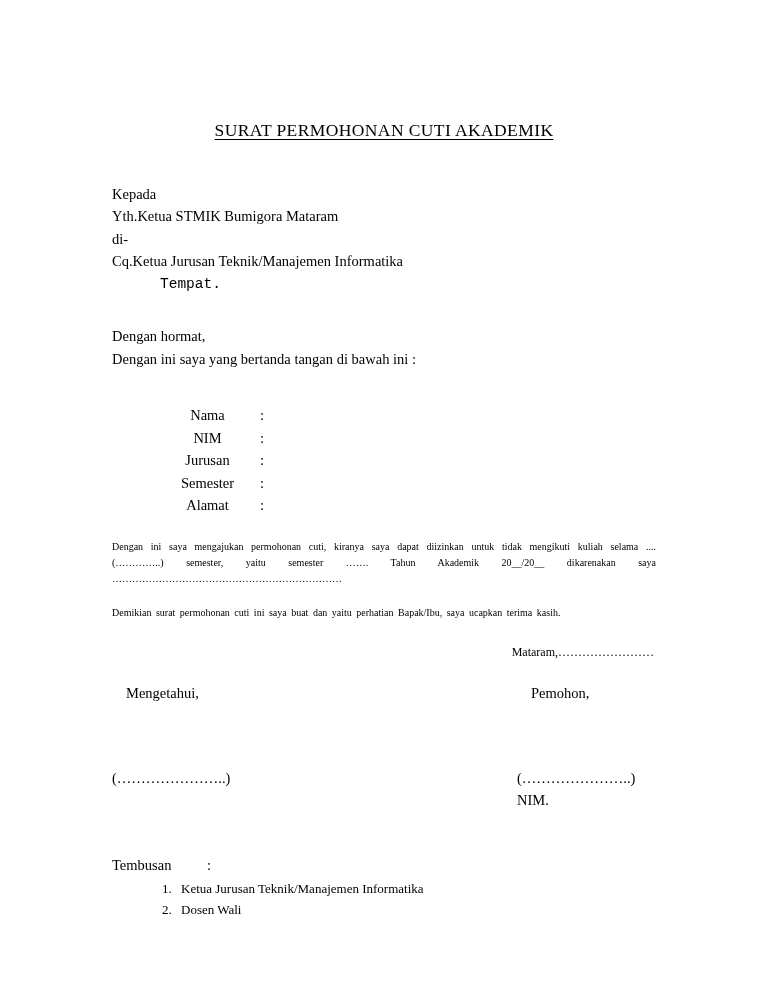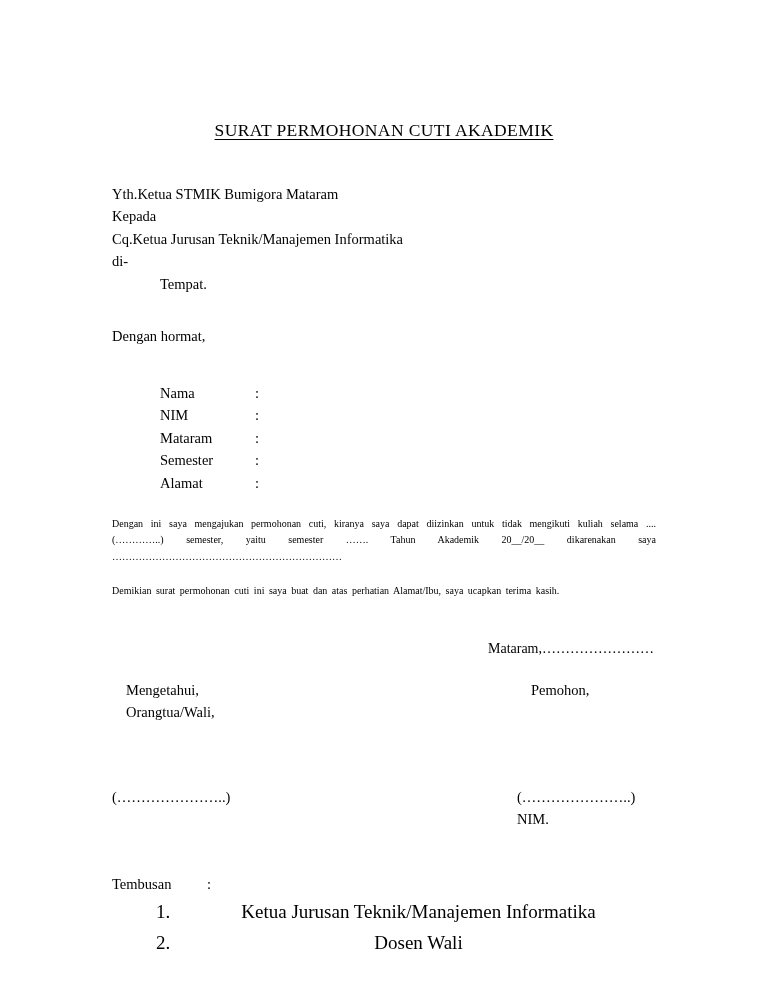--- a/index.html
+++ b/index.html
@@ -32,27 +32,29 @@
   .line {
     font-size: 14.5px;
     line-height: 1.55;
     white-space: pre-wrap;
   }
   .block-addr {
     margin-bottom: 30px;
   }
   .indent-1 {
     padding-left: 48px;
+    font-family: Liberation Mono, monospace;
   }
   .block-salutation {
     margin-bottom: 34px;
   }
   .fields {
     margin: 0 0 22px 0;
     padding-left: 48px;
+    text-align: center;
   }
   .field-row {
     display: flex;
     font-size: 14.5px;
     line-height: 1.55;
   }
   .field-label {
     width: 95px;
     flex: none;
   }
@@ -63,23 +65,23 @@
   .para {
     font-size: 10px;
     line-height: 1.62;
     text-align: justify;
     margin: 0 0 18px 0;
   }
   .para.spaced {
     word-spacing: 2px;
   }
   .sig-city {
-    margin-top: 42px;
+    margin-top: 24px;
     text-align: right;
-    font-size: 14px;
+    font-size: 12px;
     padding-right: 2px;
   }
   .sig-head {
     margin-top: 22px;
     display: flex;
     font-size: 14.5px;
     line-height: 1.55;
   }
   .sig-head .left {
     width: 405px;
@@ -107,82 +109,81 @@
   .temb-head .lbl {
     width: 95px;
     flex: none;
   }
   ol.temb-list {
     margin: 2px 0 0 0;
     padding-left: 63px;
     list-style: decimal;
   }
   ol.temb-list li {
-    font-size: 19px;
+    font-size: 13px;
     line-height: 1.62;
     padding-left: 6px;
-    text-align: center;
   }
 </style>
 </head>
 <body>
 
 <div class="page">
 
   <h1 class="doc-title">SURAT PERMOHONAN CUTI AKADEMIK</h1>
 
   <div class="block-addr">
+    <div class="line">Kepada</div>
     <div class="line">Yth.Ketua STMIK Bumigora Mataram</div>
-    <div class="line">Kepada</div>
+    <div class="line">di-</div>
     <div class="line">Cq.Ketua Jurusan Teknik/Manajemen Informatika</div>
-    <div class="line">di-</div>
     <div class="line indent-1">Tempat.</div>
   </div>
 
   <div class="block-salutation">
     <div class="line">Dengan hormat,</div>
+    <div class="line">Dengan ini saya yang bertanda tangan di bawah ini :</div>
   </div>
 
   <div class="fields">
     <div class="field-row">
       <span class="field-label">Nama</span>
       <span class="field-colon">:</span>
       <span class="field-value"></span>
     </div>
     <div class="field-row">
       <span class="field-label">NIM</span>
       <span class="field-colon">:</span>
       <span class="field-value"></span>
     </div>
     <div class="field-row">
-      <span class="field-label">Mataram</span>
+      <span class="field-label">Jurusan</span>
       <span class="field-colon">:</span>
       <span class="field-value"></span>
     </div>
     <div class="field-row">
       <span class="field-label">Semester</span>
       <span class="field-colon">:</span>
       <span class="field-value"></span>
     </div>
     <div class="field-row">
       <span class="field-label">Alamat</span>
       <span class="field-colon">:</span>
       <span class="field-value"></span>
     </div>
   </div>
 
   <p class="para spaced">Dengan ini saya mengajukan permohonan cuti, kiranya saya dapat diizinkan untuk tidak mengikuti kuliah selama .... (…………..) semester, yaitu semester ……. Tahun Akademik 20__/20__ dikarenakan saya ……………………………………………………………</p>
-  <p class="para spaced">Demikian surat permohonan cuti ini saya buat dan atas perhatian Alamat/Ibu, saya ucapkan terima kasih.</p>
+  <p class="para spaced">Demikian surat permohonan cuti ini saya buat dan yaitu perhatian Bapak/Ibu, saya ucapkan terima kasih.</p>
 
   <div class="sig-city">Mataram,……………………</div>
 
   <div class="sig-head">
     <div class="left">
       <div>Mengetahui,</div>
-      <div>Orangtua/Wali,</div>
     </div>
     <div class="right">
       <div>Pemohon,</div>
     </div>
   </div>
 
   <div class="sig-names">
     <div class="left">
       <div>(…………………..)</div>
     </div>

